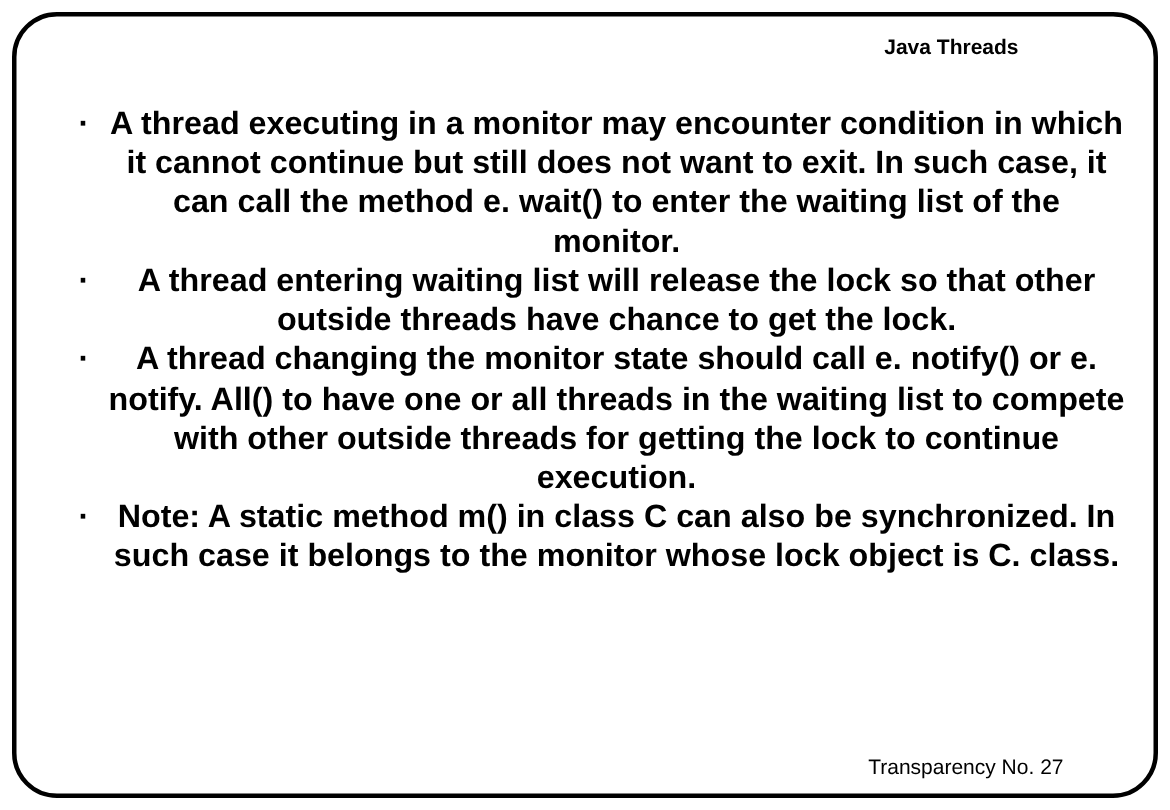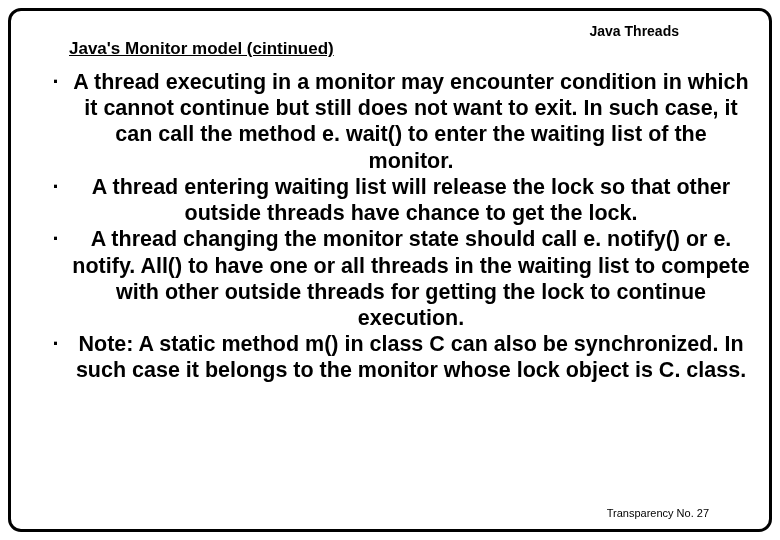--- a/index.html
+++ b/index.html
@@ -12,21 +12,21 @@
     font-family: Arial, Helvetica, sans-serif;
     overflow: hidden;
   }
   .slide-frame {
     position: absolute;
     top: 8px;
     left: 8px;
     right: 8px;
     bottom: 8px;
     border: 3px solid #000;
-    border-radius: 13px;
+    border-radius: 30px;
     background: #fff;
     overflow: hidden;
   }
   .header-topic {
     position: absolute;
     top: 12px;
     right: 90px;
     font-size: 14px;
     font-weight: bold;
     color: #000;
@@ -60,31 +60,30 @@
     text-align: center;
   }
   .bullet .text {
     flex: 1;
     text-align: center;
   }
   .footer-pg {
     position: absolute;
     bottom: 10px;
     right: 60px;
-    font-size: 11px;
+    font-size: 14px;
     color: #000;
   }
 </style>
 </head>
 <body>
 
 <div class="slide-frame">
 
   <div class="header-topic">Java Threads</div>
-  <div class="header-title">Java's Monitor model (cintinued)</div>
 
   <div class="content">
     <div class="bullet">
       <div class="marker">·</div>
       <div class="text">A thread executing in a monitor may encounter condition in which it cannot continue but still does not want to exit. In such case, it can call the method e. wait() to enter the waiting list of the monitor.</div>
     </div>
     <div class="bullet">
       <div class="marker">·</div>
       <div class="text">A thread entering waiting list will release the lock so that other outside threads have chance to get the lock.</div>
     </div>

